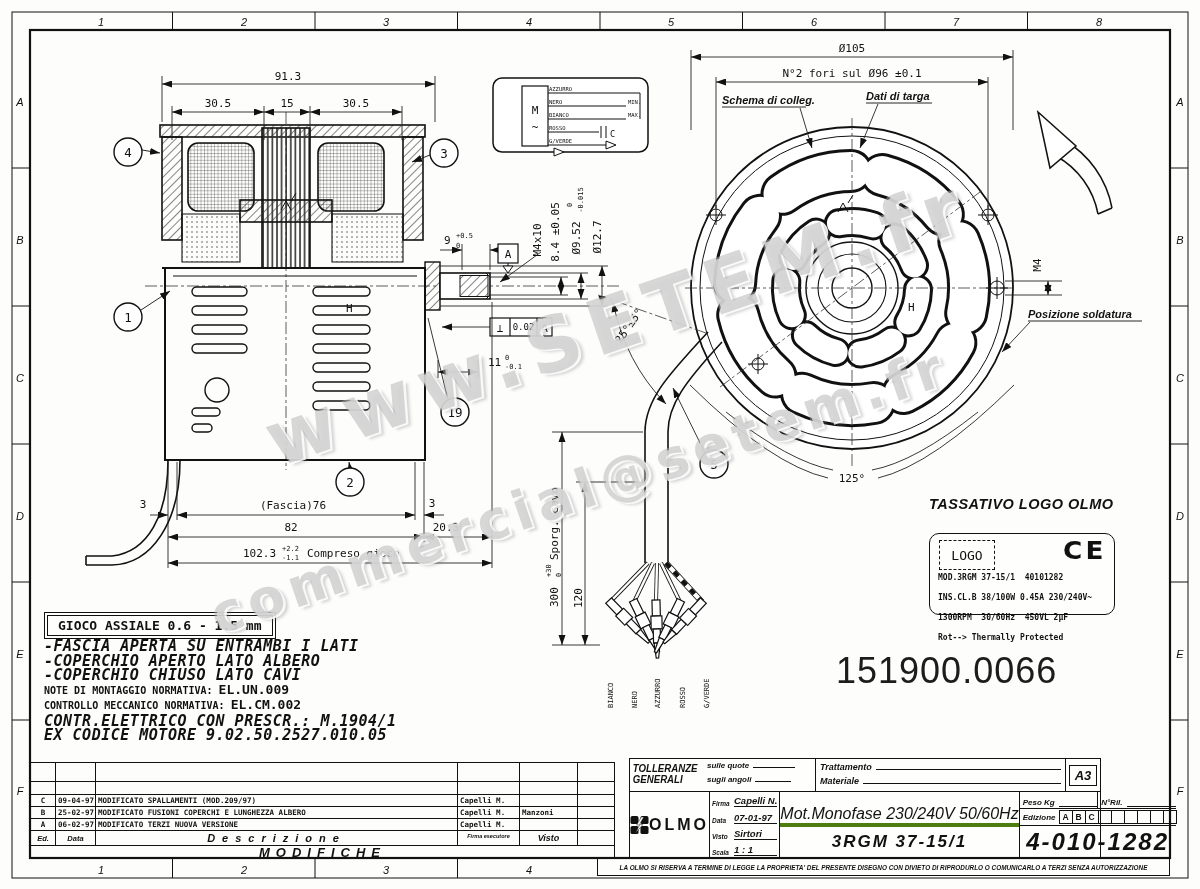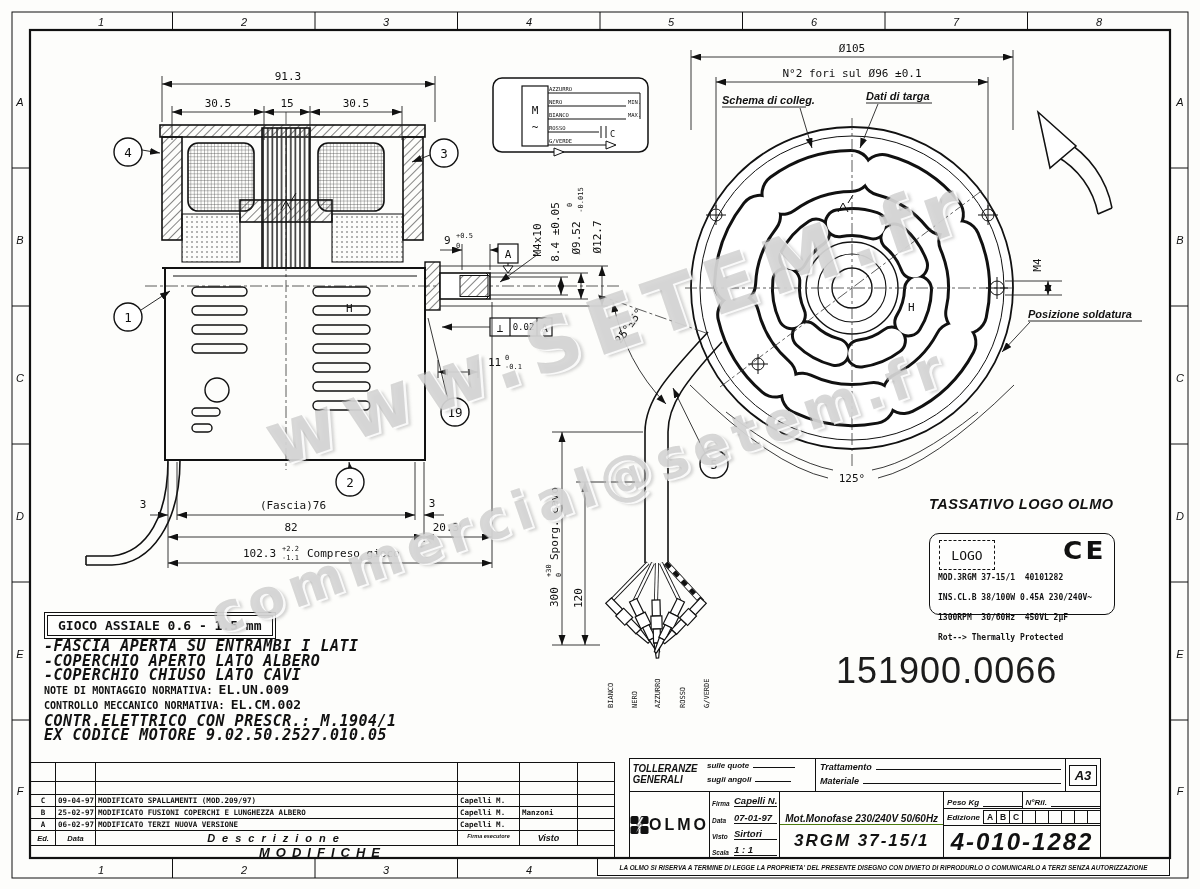--- a/index.html
+++ b/index.html
@@ -64,21 +64,21 @@
   #tb-a3{width:34px;display:flex;align-items:center;justify-content:center;}
   #tb-a3 span{border:1.4px solid #111;padding:2px 5px;font-style:italic;font-size:13px;font-weight:bold;}
   #tb-r2{display:flex;height:65px;}
   #tb-olmo{width:80px;border-right:1.4px solid #111;box-sizing:border-box;display:flex;flex-direction:row;align-items:center;justify-content:center;}
   #tb-olmo-name{font-weight:bold;font-size:16px;letter-spacing:3px;line-height:15px;}
   #tb-sign{width:76px;border-right:1.4px solid #111;box-sizing:border-box;display:flex;flex-direction:column;}
   .srow{flex:1;display:flex;align-items:flex-end;padding:0 2px 1px 2px;}
   .slab{font-style:italic;font-weight:bold;font-size:6.5px;width:22px;flex:none;}
   .sval{flex:1;font-style:italic;font-weight:bold;font-size:9.5px;border-bottom:1px solid #111;white-space:nowrap;}
   #tb-title{width:248px;border-right:1.4px solid #111;box-sizing:border-box;display:flex;flex-direction:column;}
-  #tb-title-1{flex:1;display:flex;align-items:flex-end;justify-content:center;font-style:italic;font-weight:bold;font-size:10px;border-bottom:1px solid #4d7c0f;white-space:nowrap;}
+  #tb-title-1{flex:1;display:flex;align-items:flex-end;justify-content:center;font-style:italic;font-weight:normal;font-size:16px;border-bottom:4px solid #4d7c0f;white-space:nowrap;}
   #tb-title-2{flex:1;display:flex;align-items:center;justify-content:center;font-style:italic;font-weight:bold;font-size:17px;letter-spacing:2px;}
   #tb-right{flex:1;display:flex;flex-direction:column;}
   #tb-peso{height:16px;display:flex;border-bottom:1px solid #111;}
   .pcell{flex:1;display:flex;align-items:flex-end;font-style:italic;font-weight:bold;font-size:8px;padding:0 0 1px 3px;}
   .pcell:first-child{border-right:1px solid #111;}
   #tb-ediz{height:16px;display:flex;align-items:center;border-bottom:1px solid #111;padding-left:3px;}
   #tb-ediz-label{font-style:italic;font-weight:bold;font-size:8px;margin-right:3px;}
   .ecell{width:12px;height:12px;border:1px solid #111;margin-right:-1px;display:flex;align-items:center;justify-content:center;font-size:8.5px;font-weight:bold;}
   #tb-num{flex:1;display:flex;align-items:center;justify-content:center;font-style:italic;font-weight:bold;font-size:24px;letter-spacing:2px;}
   #legal{left:597px;top:858px;width:573px;height:18px;border:1.2px solid #111;box-sizing:border-box;z-index:3;

